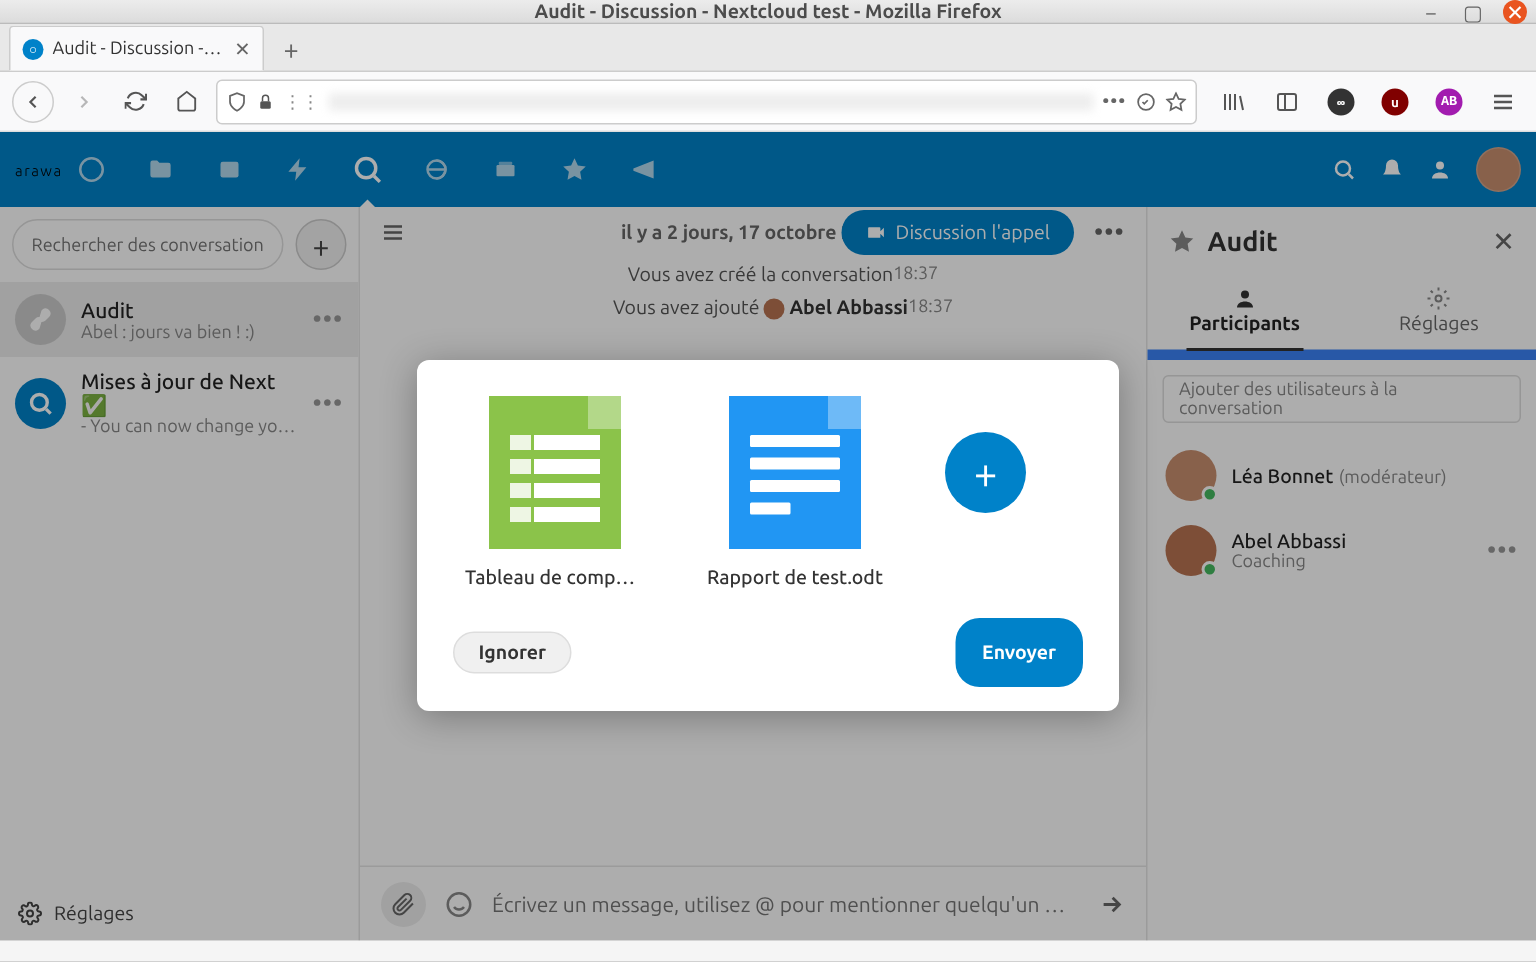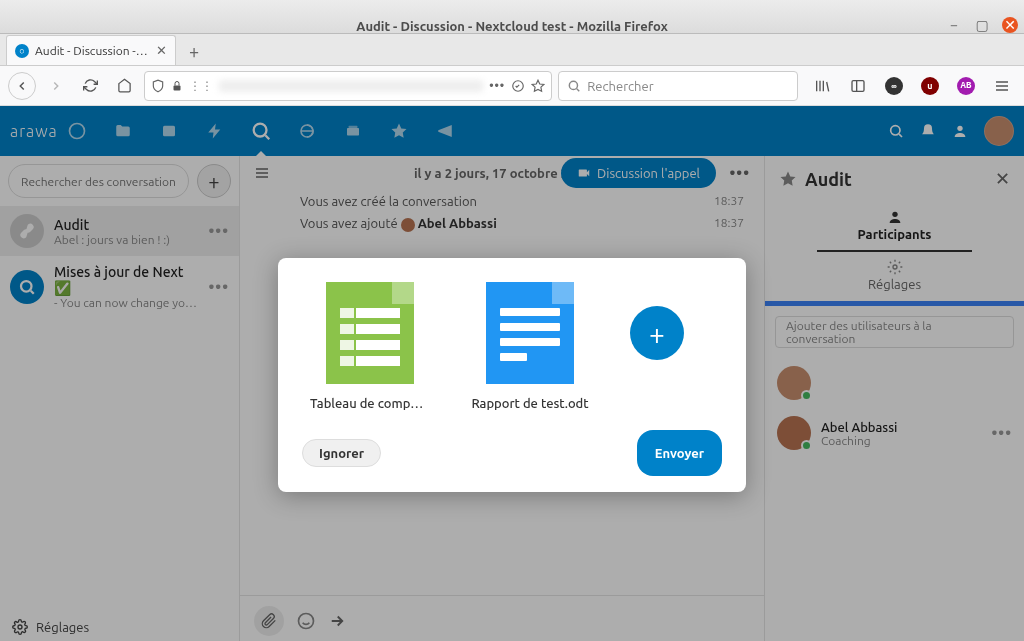--- a/index.html
+++ b/index.html
@@ -1,19 +1,19 @@
 <!DOCTYPE html>
 <html><head>
 <meta charset="utf-8">
 <style>
   * { box-sizing: border-box; margin: 0; padding: 0; font-family: -apple-system, "Segoe UI", "Ubuntu", sans-serif; }
   body { background: #f5f5f5; width: 1024px; height: 641px; overflow: hidden; position: relative; }
 
   
-  .os-titlebar { height: 34px; background: linear-gradient(#ececec, #dcdcdc); display: flex; align-items: flex-end; justify-content: center; position: relative; border-bottom: 1px solid #bbb; }
+  .os-titlebar { height: 16px; background: linear-gradient(#ececec, #dcdcdc); display: flex; align-items: center; justify-content: center; position: relative; border-bottom: 1px solid #bbb; }
   .os-titlebar .title { font-size: 13px; font-weight: 600; color: #4c4c4c; }
   .os-titlebar .win-controls { position: absolute; right: 6px; display: flex; gap: 12px; align-items: center; }
   .os-titlebar .win-controls span { width: 16px; height: 16px; display: flex; align-items: center; justify-content: center; color: #666; cursor: pointer; border-radius: 50%; font-size: 14px; }
   .os-titlebar .win-controls .close { background: #e95420; color: #fff; }
 
   
   .ff-tabbar { height: 32px; background: #e8e8e8; display: flex; align-items: flex-end; padding-left: 6px; border-bottom: 1px solid #ccc; }
   .ff-tab { height: 30px; background: #f9f9fa; border: 1px solid #ccc; border-bottom: none; border-radius: 3px 3px 0 0; display: flex; align-items: center; padding: 0 8px; width: 170px; font-size: 12px; color: #333; gap: 6px; }
   .ff-tab .favicon { width: 14px; height: 14px; border-radius: 50%; background: #0082c9; display: inline-flex; align-items: center; justify-content: center; color:#fff; font-size:9px; font-weight:bold; }
   .ff-tab .tab-title { flex: 1; overflow: hidden; text-overflow: ellipsis; white-space: nowrap; }
@@ -28,21 +28,21 @@
   .searchbar { flex: 0.9; height: 30px; border: 1px solid #ccc; border-radius: 4px; background: #fff; display: flex; align-items: center; padding: 0 8px; gap: 6px; color: #888; font-size: 13px; }
   .ff-icons { display: flex; gap: 8px; align-items: center; padding-left:4px; }
   .ext-icon { width: 18px; height: 18px; border-radius: 50%; display:flex; align-items:center; justify-content:center; font-size:9px; color:#fff; font-weight:bold; }
 
   
   .app { position: relative; width: 100%; height: calc(641px - 30px - 32px - 40px); background: #fff; }
   .app-dim { position:absolute; inset:0; background: rgba(0,0,0,0.32); z-index: 50; }
 
   
   .nc-topbar { height: 50px; background: #0082c9; display: flex; align-items: center; padding: 0 10px; color: #fff; }
-  .nc-logo { font-size: 16px; letter-spacing: 1px; color:#ffffff; margin-right:0; font-weight:300; }
+  .nc-logo { font-size: 10px; letter-spacing: 1px; color:#000000; margin-right:0; font-weight:300; }
   .nc-nav { display: flex; gap: 8px; }
   .nc-nav .nav-item { width: 38px; height: 38px; display:flex; align-items:center; justify-content:center; opacity:0.7; cursor:pointer; position:relative; }
   .nc-nav .nav-item.active { opacity:1; }
   .nc-nav .nav-item.active::after { content:""; position:absolute; bottom:-6px; left:50%; transform:translateX(-50%); width:0; height:0; border:5px solid transparent; border-bottom-color:#fff; }
   .nc-topbar .spacer { flex:1; }
   .nc-topright { display:flex; align-items:center; gap:16px; }
   .nc-avatar { width:30px; height:30px; border-radius:50%; background:#c98f6f; border:1px solid #fff3; }
 
   
   .talk-body { display:flex; height: calc(100% - 50px); }
@@ -64,34 +64,34 @@
 
   .left-footer { margin-top:auto; padding:10px 12px; display:flex; align-items:center; gap:8px; font-size:13px; color:#444; cursor:pointer; }
 
   .main-header { display:flex; align-items:center; justify-content:center; padding:10px 14px; position:relative; gap:10px; }
   .main-header .menu-icon { position:absolute; left:14px; color:#666; cursor:pointer; }
   .main-header .date { font-size:13px; color:#666; font-weight:600; }
   .call-btn { background:#0082c9; color:#fff; border:none; border-radius:18px; padding:8px 16px; font-size:13px; display:flex; align-items:center; gap:6px; cursor:pointer; position:absolute; right:48px; }
   .main-header .more { position:absolute; right:14px; color:#666; font-weight:bold; letter-spacing:1px; cursor:pointer; }
 
   .messages { padding: 0 20px 0 60px; flex:1; overflow:auto; position:relative; }
-  .sys-msg { display:flex; justify-content:space-between; font-size:13px; color:#555; padding:4px 0; }
+  .sys-msg { display:flex; justify-content:center; font-size:13px; color:#555; padding:4px 0; }
   .sys-msg .time { color:#888; font-size:12px; }
   .msg-avatar { width:30px; height:30px; border-radius:50%; position:absolute; left:16px; }
 
   .composer { height:50px; border-top:1px solid #e5e5e5; display:flex; align-items:center; padding:0 14px; gap:12px; }
   .composer .attach { width:30px; height:30px; border-radius:50%; background:#eee; display:flex; align-items:center; justify-content:center; color:#666; cursor:pointer; }
   .composer input { flex:1; border:none; outline:none; font-size:14px; color:#888; background:transparent; }
   .composer .send { color:#666; cursor:pointer; }
 
   .right-header { display:flex; align-items:center; padding:12px 14px; gap:8px; }
   .right-header .star { color:#888; }
   .right-header .title { font-size:18px; font-weight:700; color:#333; }
   .right-header .close { margin-left:auto; font-size:18px; color:#666; cursor:pointer; }
-  .right-tabs { display:flex; border-bottom:5px solid #3b82f6;flex-direction:column; }
+  .right-tabs { display:flex; border-bottom:7px solid #3b82f6; }
   .right-tab { flex:1; text-align:center; padding:8px 0 10px; font-size:13px; color:#666; cursor:pointer; position:relative; }
   .right-tab.active { color:#222; font-weight:600; }
   .right-tab.active::after { content:""; position:absolute; bottom:-1px; left:20%; right:20%; height:2px; background:#333; }
   .right-tab .tab-icon { display:block; margin:0 auto 2px; color:#666; }
 
   .add-participant { margin:10px; height:32px; border:1px solid #ddd; border-radius:4px; padding:0 10px; font-size:12px; color:#888; display:flex; align-items:center; }
   .participant { display:flex; align-items:center; gap:10px; padding:8px 12px; }
   .p-av { width:34px; height:34px; border-radius:50%; background:#c98f6f; position:relative; flex-shrink:0; }
   .p-status { position:absolute; bottom:-1px; right:-1px; width:11px; height:11px; border-radius:50%; background:#46ba61; border:2px solid #fff; }
   .p-texts { flex:1; }
@@ -176,27 +176,20 @@
     <span class="blurred"></span>
     <span class="dots">•••</span>
     <svg width="14" height="14" viewBox="0 0 24 24" fill="none" stroke="#666" stroke-width="2">
         <circle cx="12" cy="12" r="9"></circle>
         <path d="M8 12l2 2 4-4"></path>
       </svg>
     <svg width="14" height="14" viewBox="0 0 24 24" fill="none" stroke="#666" stroke-width="2">
         <polygon points="12 2 15 8.5 22 9.3 17 14 18.2 21 12 17.8 5.8 21 7 14 2 9.3 9 8.5 12 2"></polygon>
       </svg>
   </div>
-  <div class="searchbar">
-    <svg width="14" height="14" viewBox="0 0 24 24" fill="none" stroke="#888" stroke-width="2.5">
-        <circle cx="11" cy="11" r="7"></circle>
-        <path d="M21 21l-4.3-4.3"></path>
-      </svg>
-    <span>Rechercher</span>
-  </div>
   <div class="ff-icons">
     <div class="ff-btn">
         <svg width="16" height="16" viewBox="0 0 24 24" fill="none" stroke="#555" stroke-width="2">
           <path d="M4 4v16M9 4v16M14 4v16M19 6l3 14"></path>
         </svg>
       </div>
     <div class="ff-btn">
         <svg width="16" height="16" viewBox="0 0 24 24" fill="none" stroke="#555" stroke-width="2">
           <rect x="3" y="4" width="18" height="16" rx="2"></rect>
           <path d="M10 4v16"></path>
@@ -370,20 +363,21 @@
       <div class="composer">
         <div class="attach">
           <svg width="16" height="16" viewBox="0 0 24 24" fill="none" stroke="#666" stroke-width="2">
               <path d="M21.44 11.05l-9.19 9.19a6 6 0 01-8.49-8.49l9.19-9.19a4 4 0 015.66 5.66l-9.2 9.19a2 2 0 01-2.83-2.83l8.49-8.48"></path>
             </svg>
         </div>
         <svg width="20" height="20" viewBox="0 0 24 24" fill="none" stroke="#888" stroke-width="2">
             <circle cx="12" cy="12" r="9"></circle>
             <path d="M8 14s1.5 2 4 2 4-2 4-2M9 9h.01M15 9h.01"></path>
           </svg>
+        <input placeholder="Écrivez un message, utilisez @ pour mentionner quelqu'un …" style="">
         <span class="send">
           <svg width="18" height="18" viewBox="0 0 24 24" fill="none" stroke="#666" stroke-width="2.5">
               <path d="M5 12h14M13 6l6 6-6 6"></path>
             </svg>
         </span>
       </div>
     </div>
 
     <div class="talk-right">
       <div class="right-header">
@@ -411,20 +405,24 @@
           <span>Réglages</span>
         </div>
       </div>
       <div class="add-participant">
         <span>Ajouter des utilisateurs à la conversation</span>
       </div>
       <div class="participant">
         <div class="p-av">
             <span class="p-status"></span>
           </div>
+        <div class="p-texts">
+          <span class="p-name">Léa Bonnet</span>
+          <span class="p-role">(modérateur)</span>
+        </div>
       </div>
       <div class="participant">
         <div class="p-av" style="background:#b87352;">
             <span class="p-status"></span>
           </div>
         <div class="p-texts">
           <div class="p-name">Abel Abbassi</div>
           <div class="p-role">Coaching</div>
         </div>
         <div class="p-menu">•••</div>

